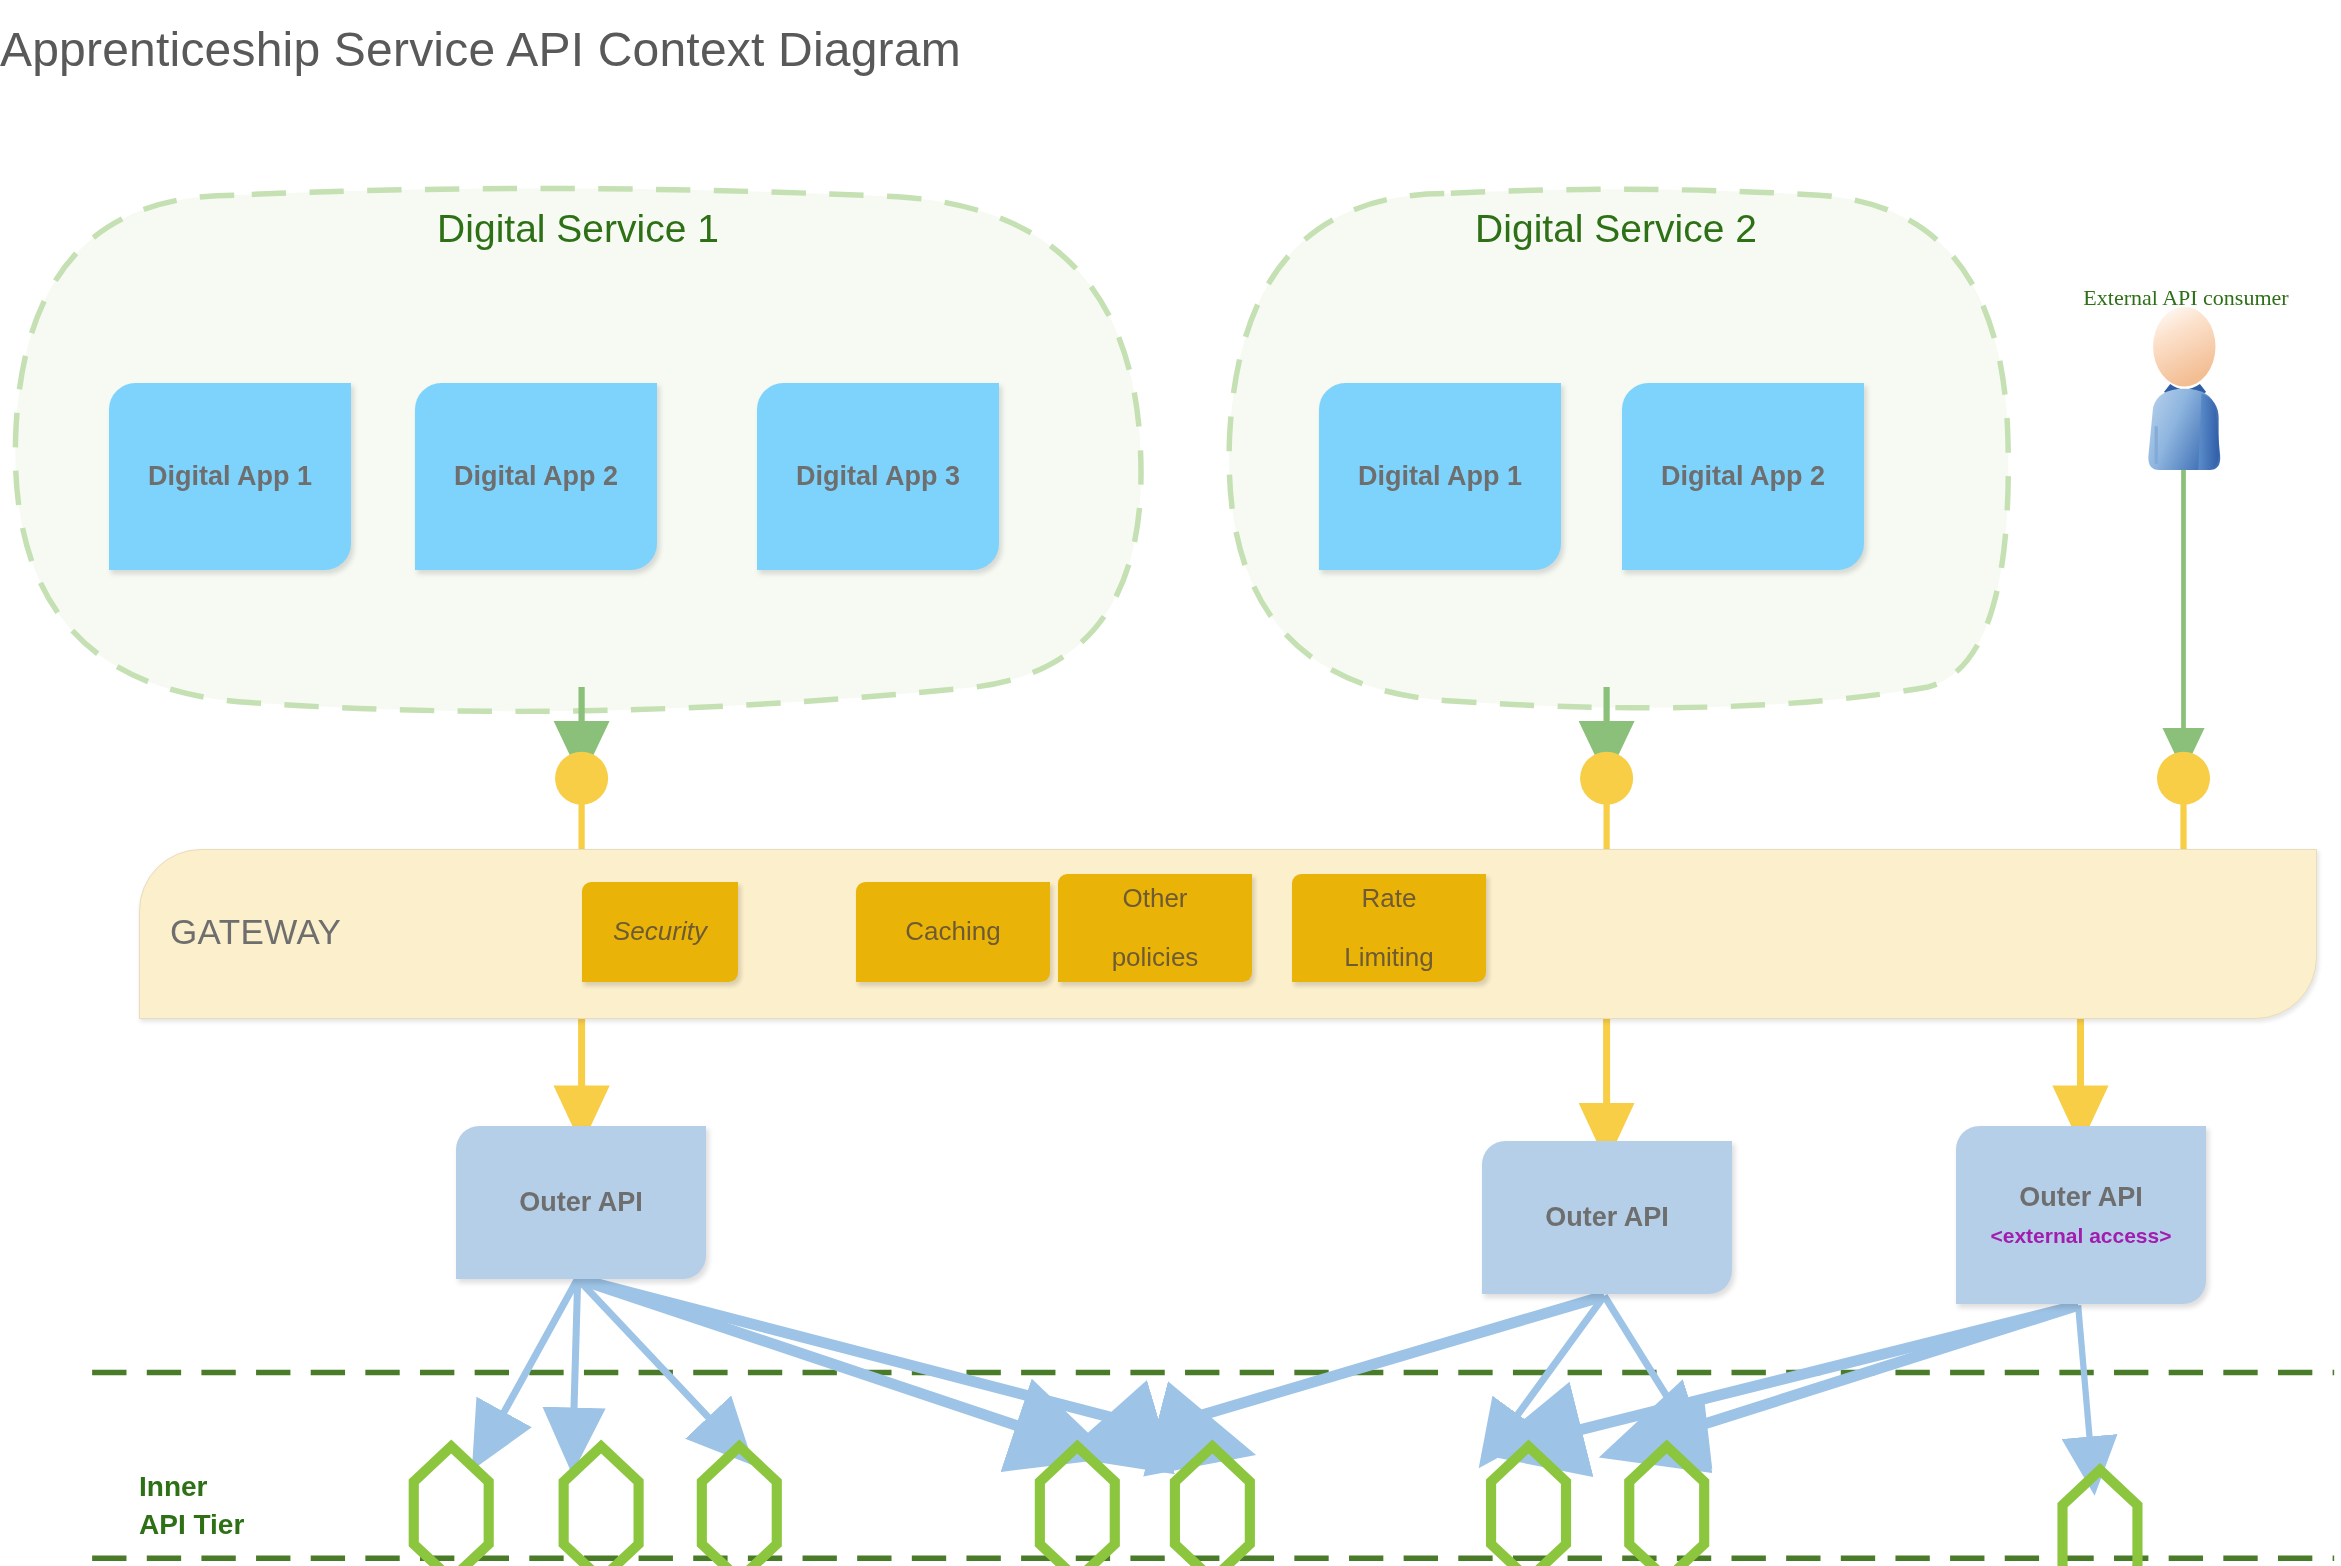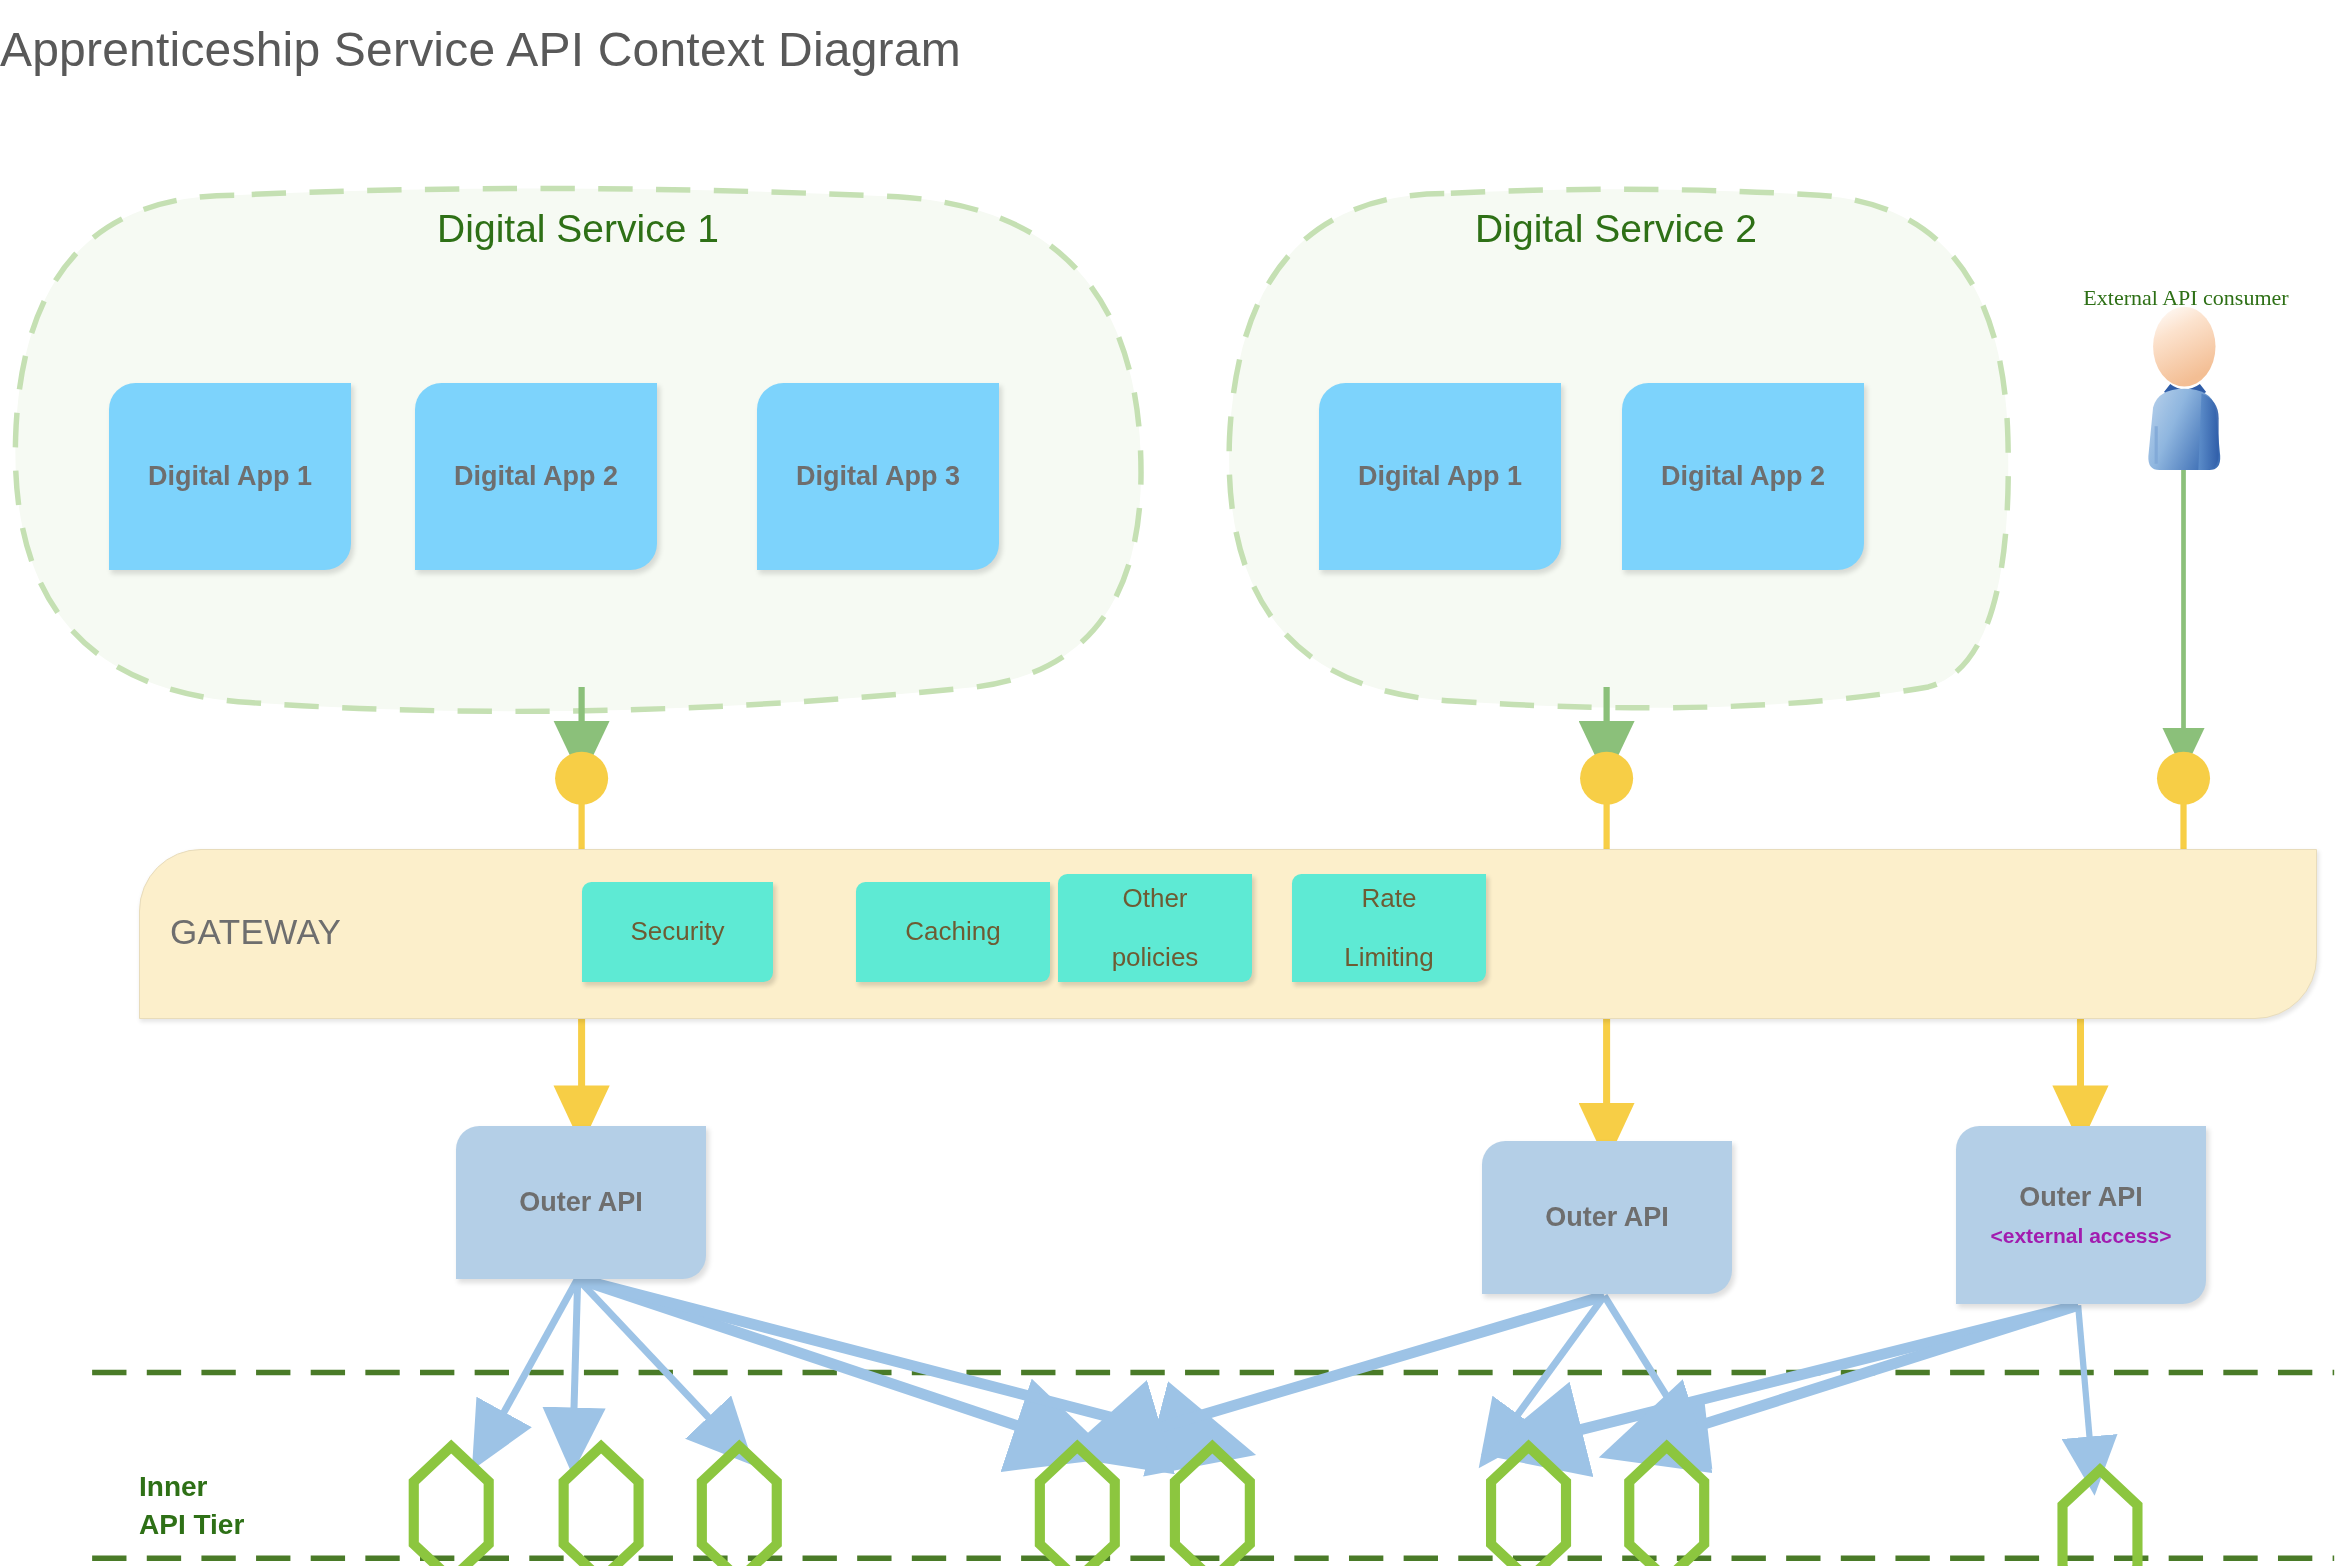--- a/index.html
+++ b/index.html
@@ -46,21 +46,21 @@
     background:#FCEFCB;
     border:0.8px solid #E8DCBB;
     border-radius:62px 0 62px 0;
     box-shadow:1.6px 2.3px 4.7px rgba(0,0,0,0.10);
   }
   .gateway-title{
     position:absolute;font-size:35px;font-weight:normal;color:#6E6E6E;letter-spacing:0.4px;
   }
   .policy{
     position:absolute;
-    background:#5eead4;
+    background:#eab308;
     border-radius:9.4px 0 9.4px 0;
     box-shadow:2.3px 3.1px 4.7px rgba(0,0,0,0.14);
     display:flex;align-items:center;justify-content:center;text-align:center;
   }
   .policy span{
     font-size:26px;color:#6E5B33;line-height:1.12;display:block;
   }
 
   
   .outer-api{
@@ -209,21 +209,21 @@
   <div class="app-card" style="left:1622px;top:383px;width:242px;height:187px;">
     <span>Digital App 2</span>
   </div>
 
   <div class="ext-label" style="left:2030px;top:285px;width:312px;">External API consumer</div>
 
   <div class="gateway" style="left:139px;top:849px;width:2176px;height:168px;"></div>
 
   <div class="gateway-title" style="left:170px;top:912px;">GATEWAY</div>
 
-  <div class="policy" style="left:582px;top:882px;width:191px;height:100px;">
+  <div class="policy" style="left:582px;top:882px;width:156px;height:100px;font-style:italic;">
     <span>Security</span>
   </div>
   <div class="policy" style="left:816px;top:882px;width:194px;height:100px;margin-left:40px;">
     <span>Caching</span>
   </div>
   <div class="policy" style="left:1058px;top:874px;width:194px;height:108px;">
     <span>
       <span>Other</span><br>
       <span>policies</span>
     </span>

